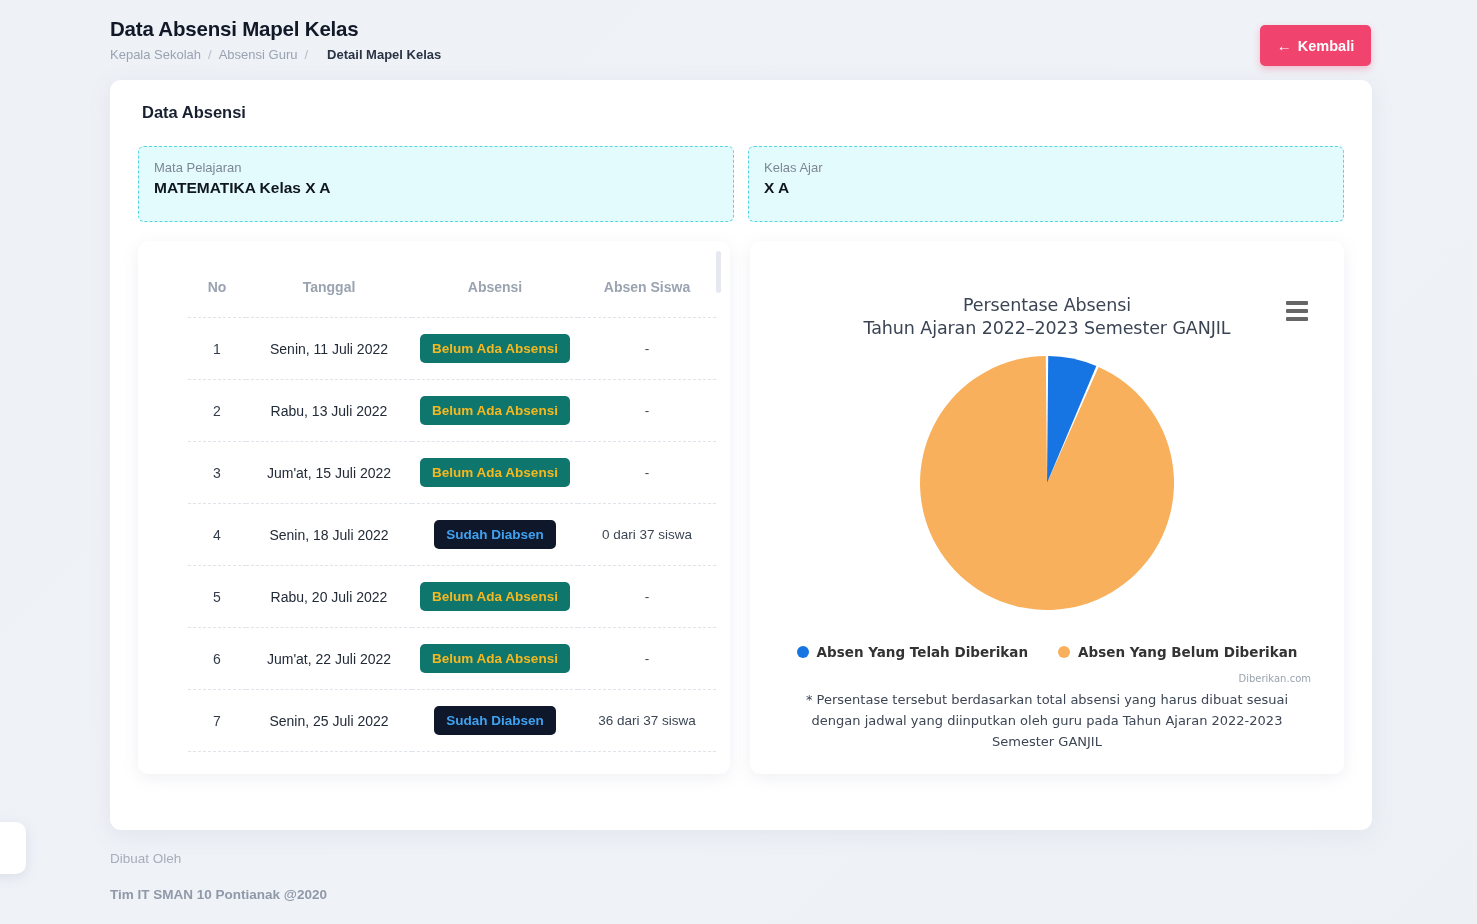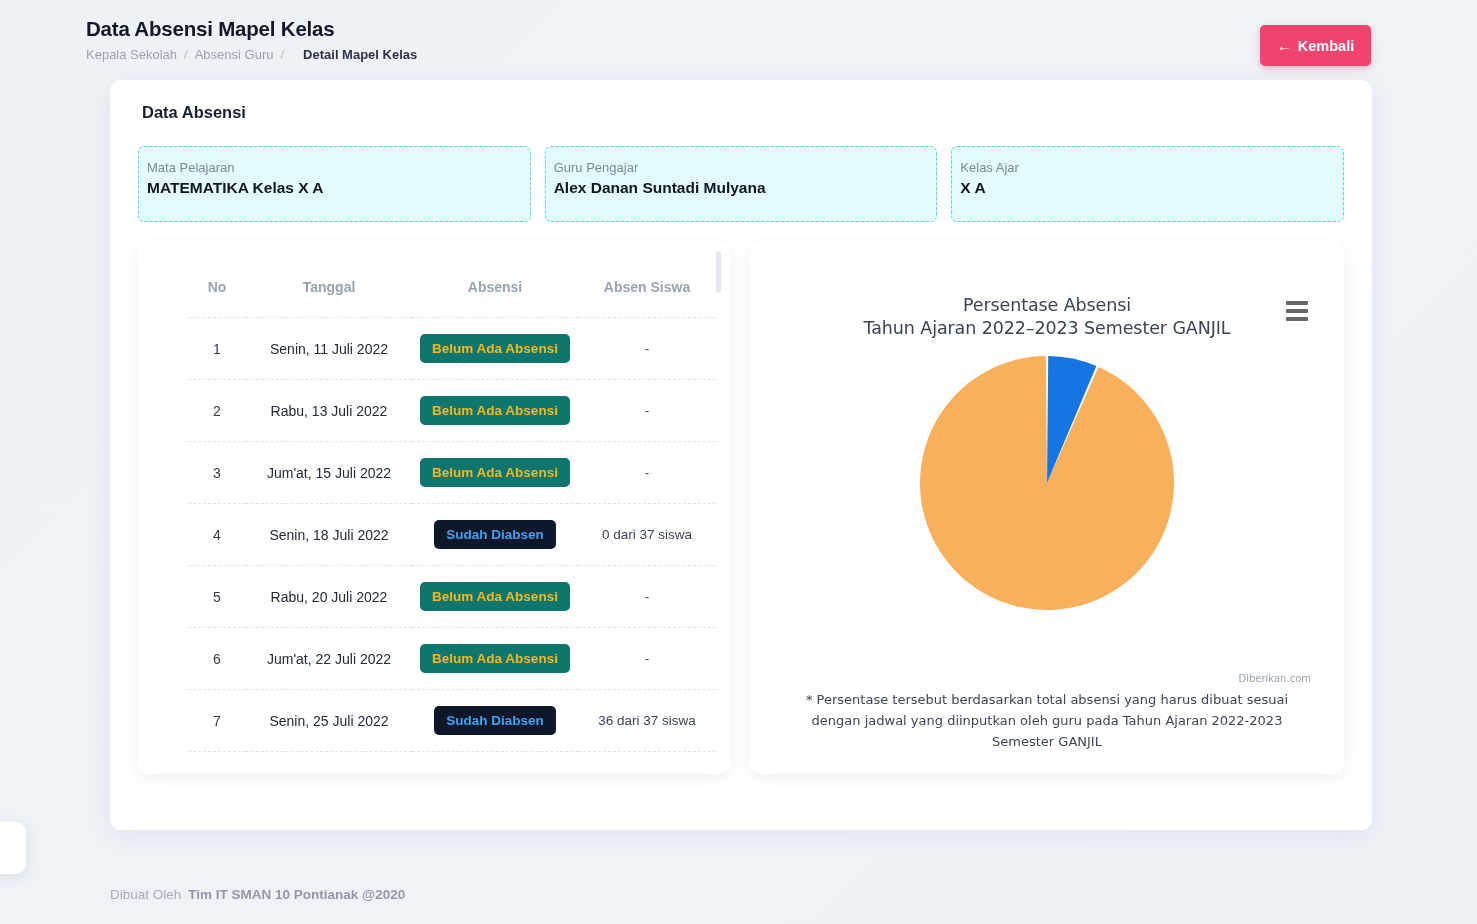--- a/index.html
+++ b/index.html
@@ -15,21 +15,21 @@
   .page {
     position: relative;
     width: 1477px; height: 924px;
     background: linear-gradient(135deg, #eef1f6 0%, #eff2f7 60%, #edf1f6 100%);
   }
 
   
   .page-header {
     position: absolute; left: 0; top: 0;
     width: 1477px; height: 78px;
-    padding: 16px 106px 0 86px;
+    padding: 16px 106px 0 110px;
   }
   .page-title {
     font-size: 20.5px; font-weight: bold; color: #111827;
     letter-spacing: -0.2px; line-height: 26px;
     margin: 0; padding: 0;
   }
   .breadcrumb {
     display: flex; align-items: center; gap: 0;
     margin-top: 4px; font-size: 13px; line-height: 18px;
   }
@@ -67,21 +67,21 @@
   .info-row {
     position: absolute; left: 28px; top: 66px;
     width: 1206px; height: 76px;
     display: flex; gap: 14px;
   }
   .info-chip {
     flex: 1 1 0;
     background: #e3fbfd;
     border: 1px dashed #54d6e0;
     border-radius: 6px;
-    padding: 12px 16px 0 8px;
+    padding: 12px 16px 0 15px;
   }
   .info-label {
     font-size: 13px; color: #7d8794; line-height: 17px;
     margin-bottom: 2px;
   }
   .info-value {
     font-size: 15.5px; font-weight: bold; color: #10161f; line-height: 20px;
   }
 
   
@@ -196,22 +196,23 @@
   .chart-note {
     position: absolute; left: 30px; top: 448px;
     width: 534px; text-align: center;
     font-family: "DejaVu Sans", sans-serif;
     font-size: 13px; color: #3d4654; line-height: 21px;
   }
 
   
   .footer {
     position: absolute; left: 110px; bottom: 22px;
-    display: flex; align-items: baseline; gap: 7px;
+    display: flex; align-items: baseline; gap: 21px;
     font-size: 13.5px;
+    flex-direction: column;
   }
   .footer-prefix { color: #a7adba; font-weight: 500; }
   .footer-credit { color: #9099a8; font-weight: bold; }
 
   .corner-widget {
     position: absolute; left: -26px; bottom: 50px;
     width: 52px; height: 52px;
     background: #ffffff;
     border-radius: 10px;
     box-shadow: 0 3px 12px rgba(140,152,175,0.20);
@@ -242,24 +243,20 @@
   <div class="main-card">
 
     <div class="section-title">Data Absensi</div>
 
     <div class="info-row">
       <div class="info-chip">
         <div class="info-label">Mata Pelajaran</div>
         <div class="info-value">MATEMATIKA Kelas X A</div>
       </div>
       <div class="info-chip">
-        <div class="info-label">Guru Pengajar</div>
-        <div class="info-value">Alex Danan Suntadi Mulyana</div>
-      </div>
-      <div class="info-chip">
         <div class="info-label">Kelas Ajar</div>
         <div class="info-value">X A</div>
       </div>
     </div>
 
     <div class="panels">
 
       <div class="panel panel-table">
         <div class="table-scroll">
           <table class="absensi">
@@ -348,20 +345,30 @@
 
         <div class="pie-wrap">
           <svg class="pie-svg" width="260" height="258" viewBox="0 0 260 258">
 
             <path id="slice-orange" fill="#f9b05d" d="M 130 129 L 181.55 12.93 A 127 127 0 1 1 128.78 2.01 Z"></path>
 
             <path id="slice-blue" fill="#1774e3" d="M 130 129 L 131.22 2.01 A 127 127 0 0 1 179.32 11.97 Z"></path>
           </svg>
         </div>
 
+        <div class="legend">
+          <div class="legend-item">
+            <span class="legend-dot" style="background:#1774e3"></span>
+            <span class="legend-label">Absen Yang Telah Diberikan</span>
+          </div>
+          <div class="legend-item">
+            <span class="legend-dot" style="background:#f9b05d"></span>
+            <span class="legend-label">Absen Yang Belum Diberikan</span>
+          </div>
+        </div>
 
         <div class="highcharts-credit">Diberikan.com</div>
 
         <div class="chart-note">* Persentase tersebut berdasarkan total absensi yang harus dibuat sesuai dengan jadwal yang diinputkan oleh guru pada Tahun Ajaran 2022-2023 Semester GANJIL</div>
       </div>
 
     </div>
   </div>
 
   <div class="footer">

